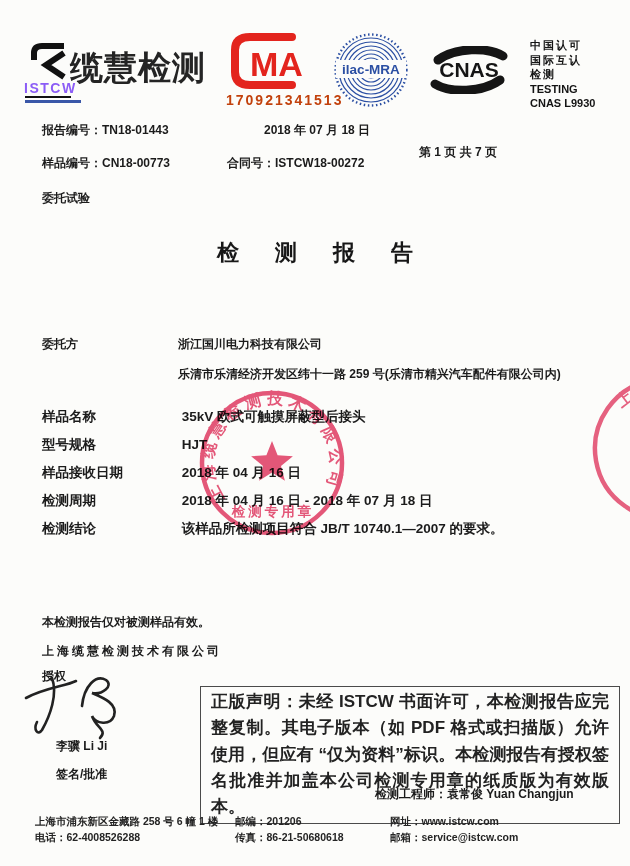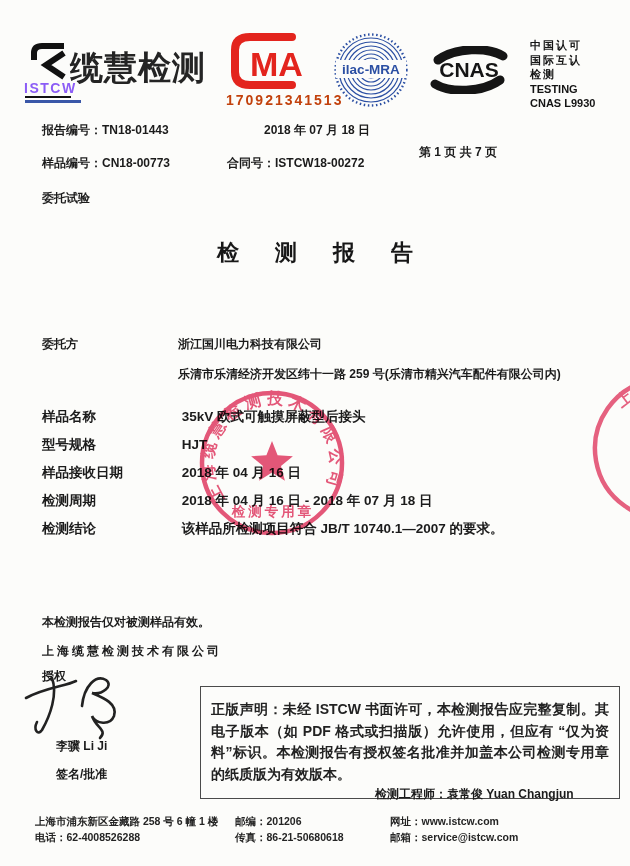--- a/index.html
+++ b/index.html
@@ -51,21 +51,21 @@
 
   .validity{left:42px;top:614px;}
   .issuer{left:42px;top:643px;letter-spacing:3px;}
   .authorize{left:42px;top:668px;}
 
   .sig-svg{position:absolute;left:18px;top:668px;}
   .sig-name{left:56px;top:738px;}
   .sig-caption{left:56px;top:766px;}
 
   .disclaimer{position:absolute;left:200px;top:686px;width:420px;box-sizing:border-box;
-    border:1.4px solid #4a4a4a;padding:12px 10px;font-size:14px;line-height:1.55;
+    border:1.4px solid #4a4a4a;padding:2px 10px;font-size:17px;line-height:1.55;
     font-weight:700;color:#222;text-align:justify;}
 
   .engineer{left:375px;top:786px;}
 
   .f-addr{left:35px;top:815px;}  .f-phone{left:35px;top:831px;}
   .f-zip{left:235px;top:815px;}  .f-fax{left:235px;top:831px;}
   .f-web{left:390px;top:815px;}  .f-email{left:390px;top:831px;}
   .footer-item{font-size:10.5px;color:#242424;}
 </style>
 </head>

